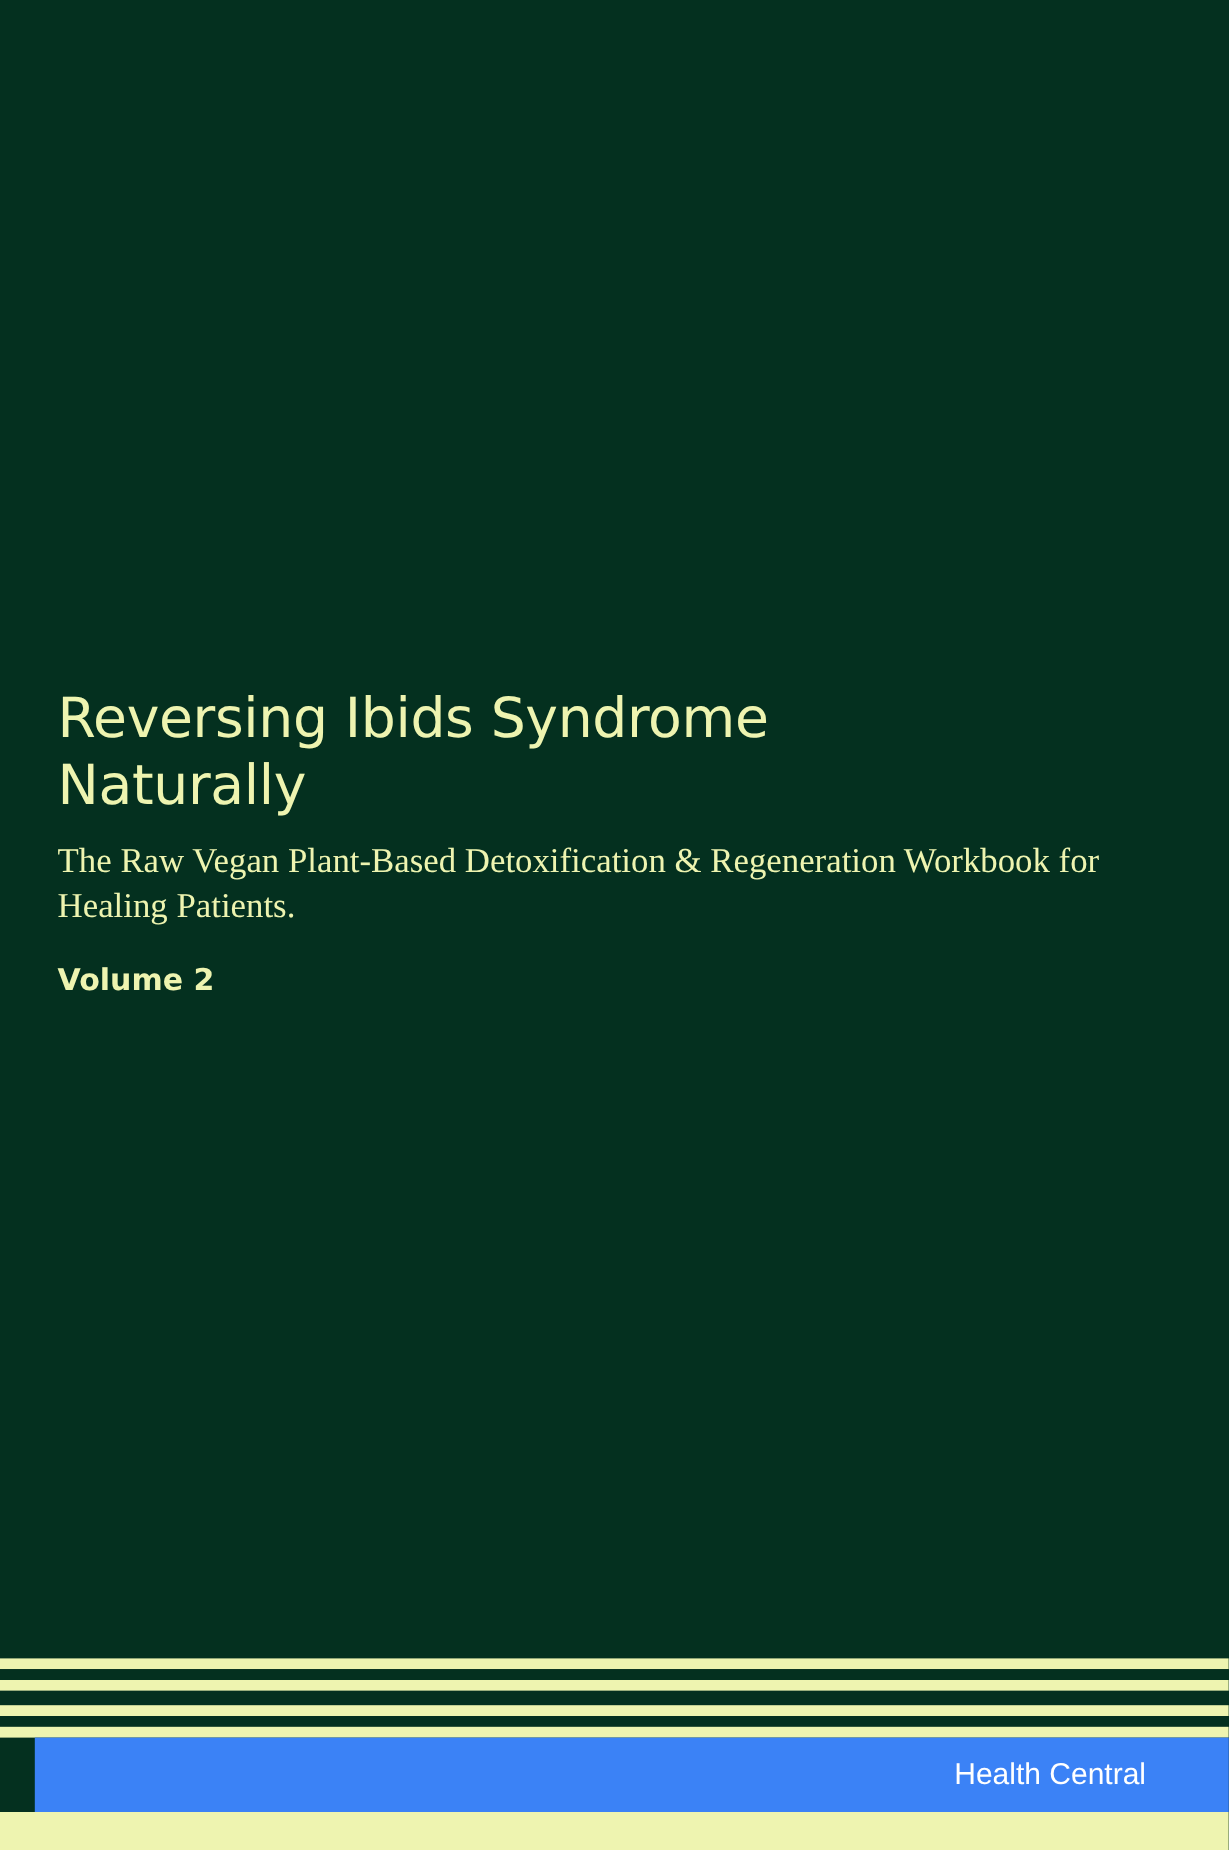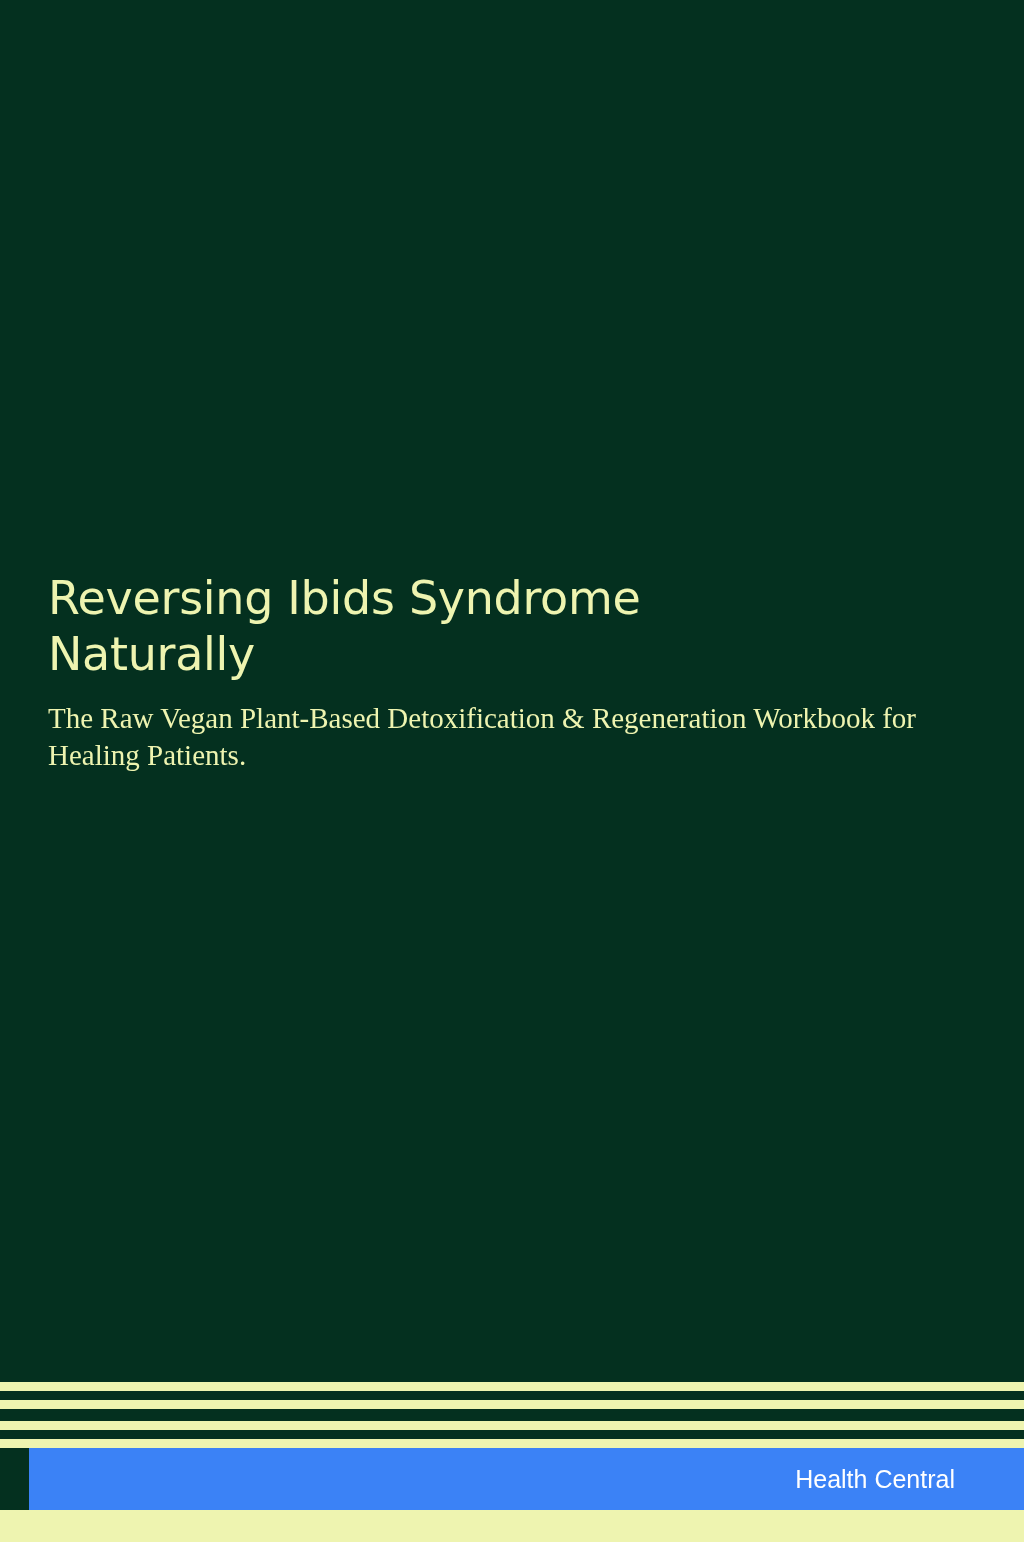--- a/index.html
+++ b/index.html
@@ -91,20 +91,21 @@
   }
 </style>
 </head>
 <body>
 
 <div class="cover">
 
   <div class="text-block">
     <h1 class="book-title">Reversing Ibids Syndrome Naturally</h1>
     <p class="book-subtitle">The Raw Vegan Plant-Based Detoxification &amp; Regeneration Workbook for Healing Patients.</p>
+    <p class="book-volume">Volume 2</p>
   </div>
 
   <div class="bottom-bands">
     <div class="band band-light h-thin"></div>
     <div class="band band-dark h-gap"></div>
     <div class="band band-light h-thin"></div>
     <div class="band band-dark h-mid"></div>
     <div class="band band-light h-thin"></div>
     <div class="band band-dark h-gap"></div>
     <div class="band band-light h-thin"></div>

